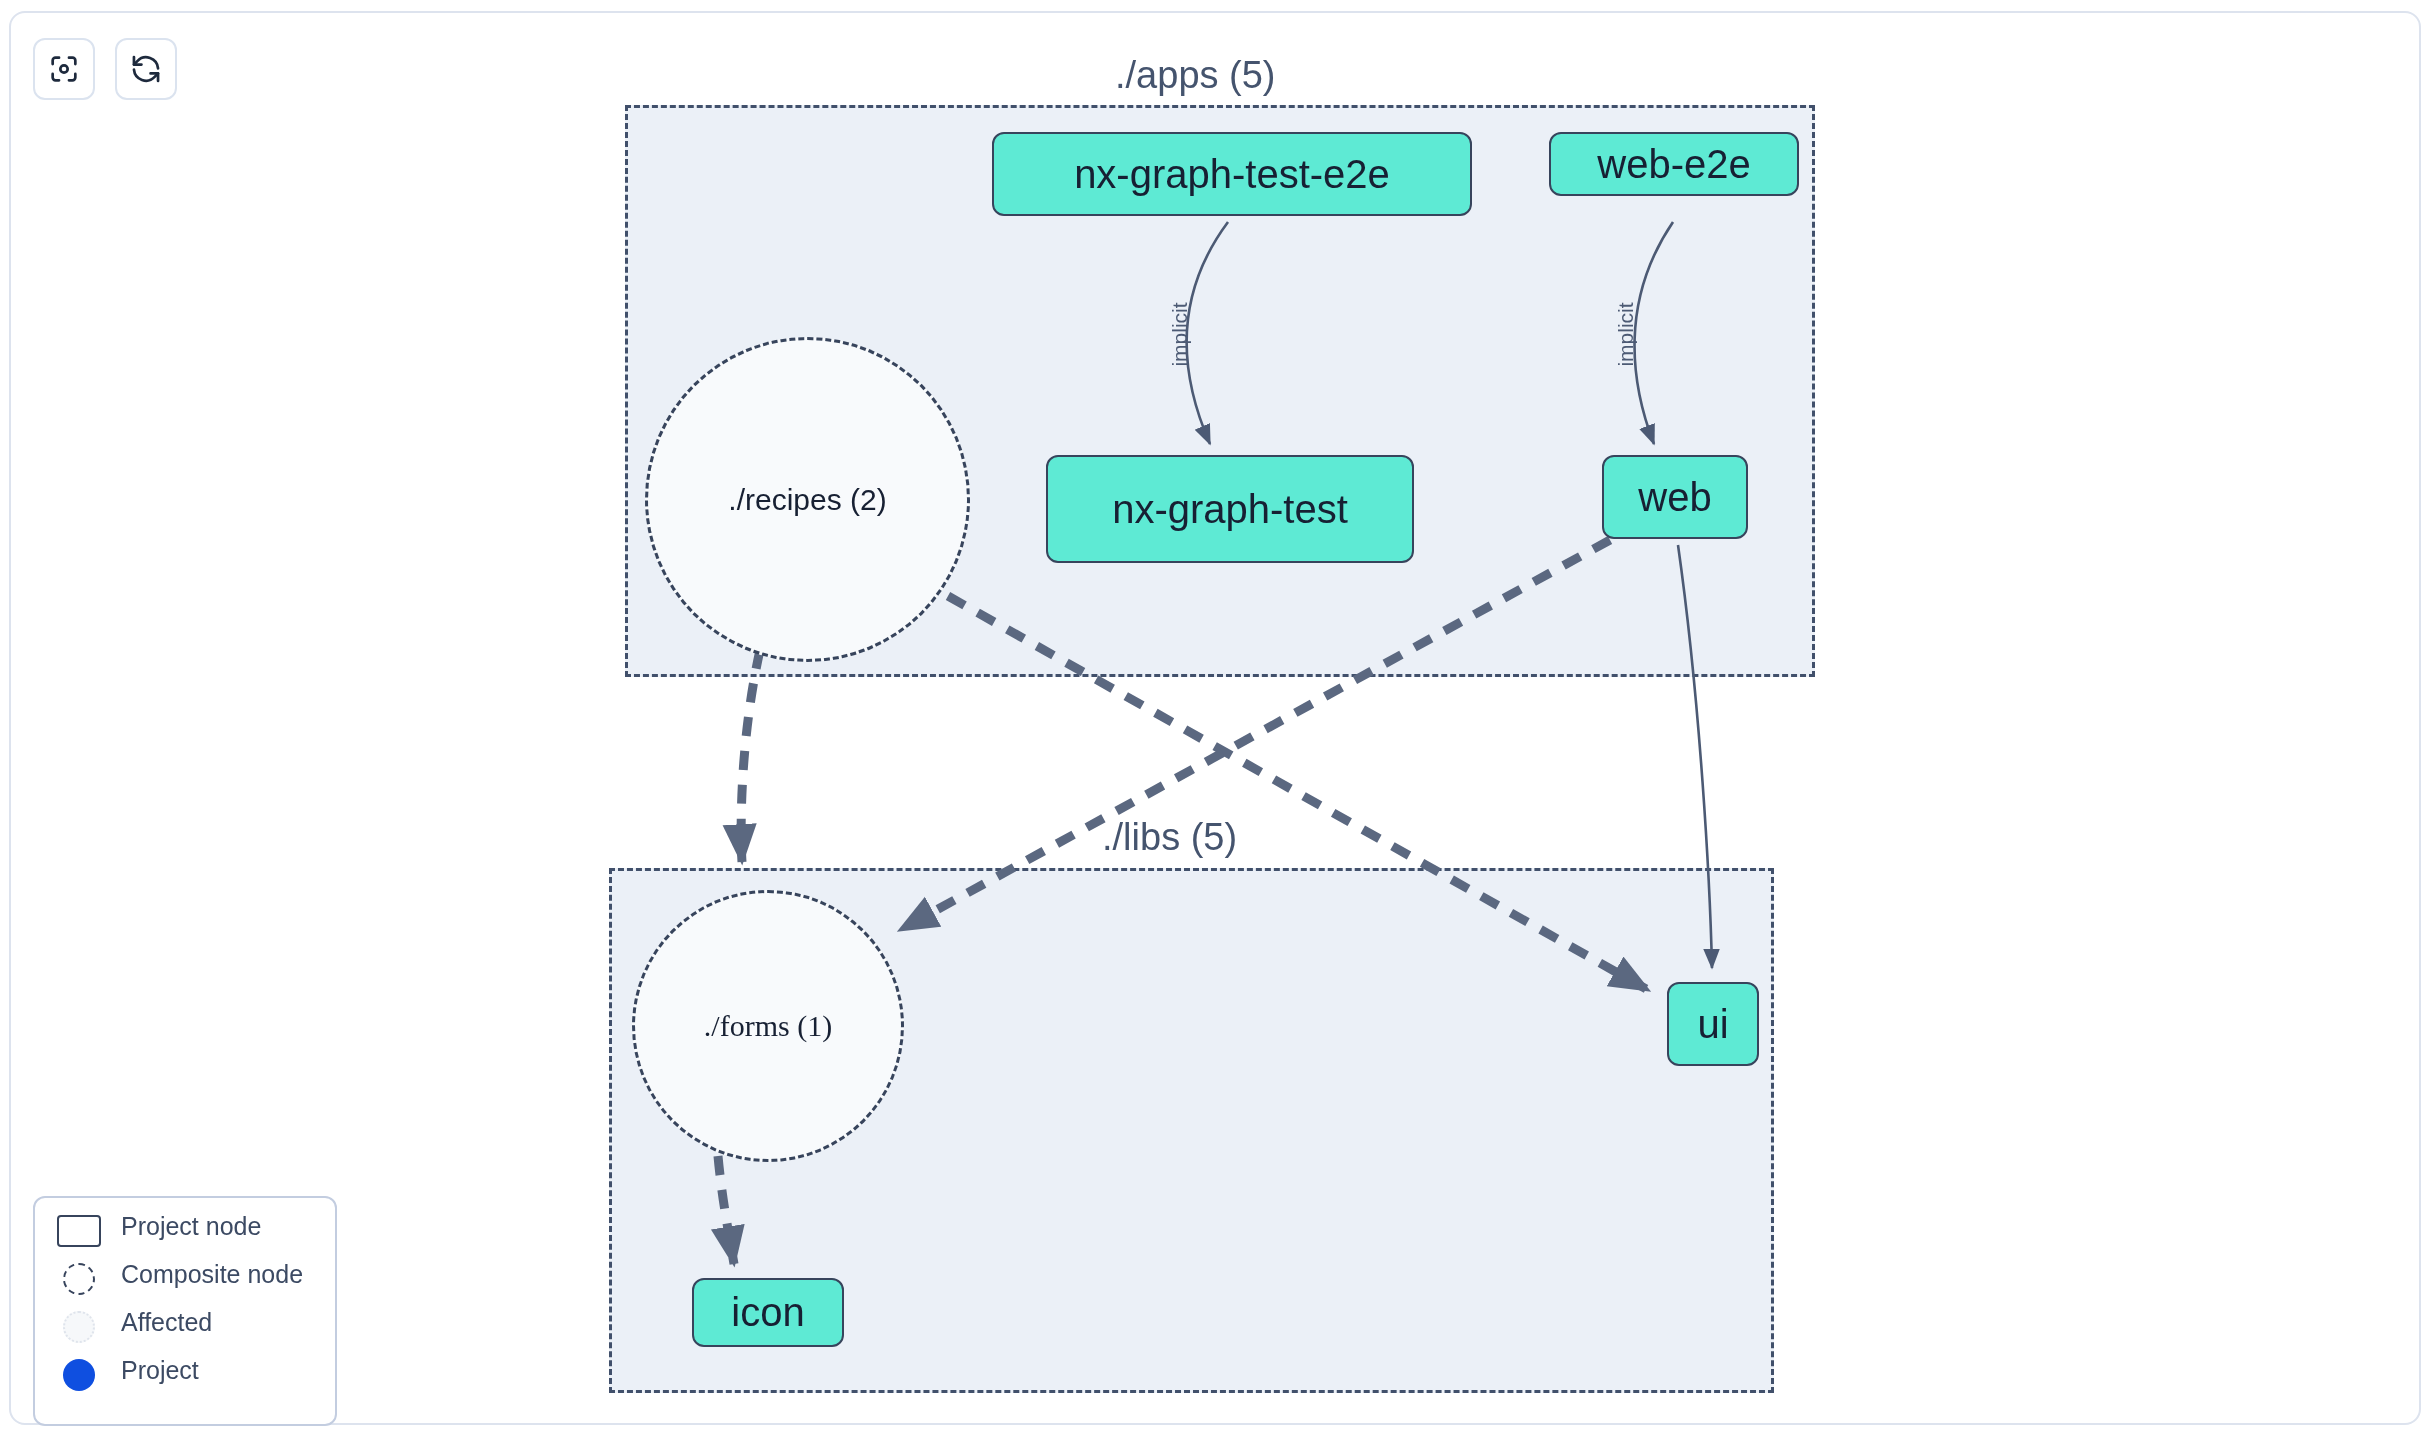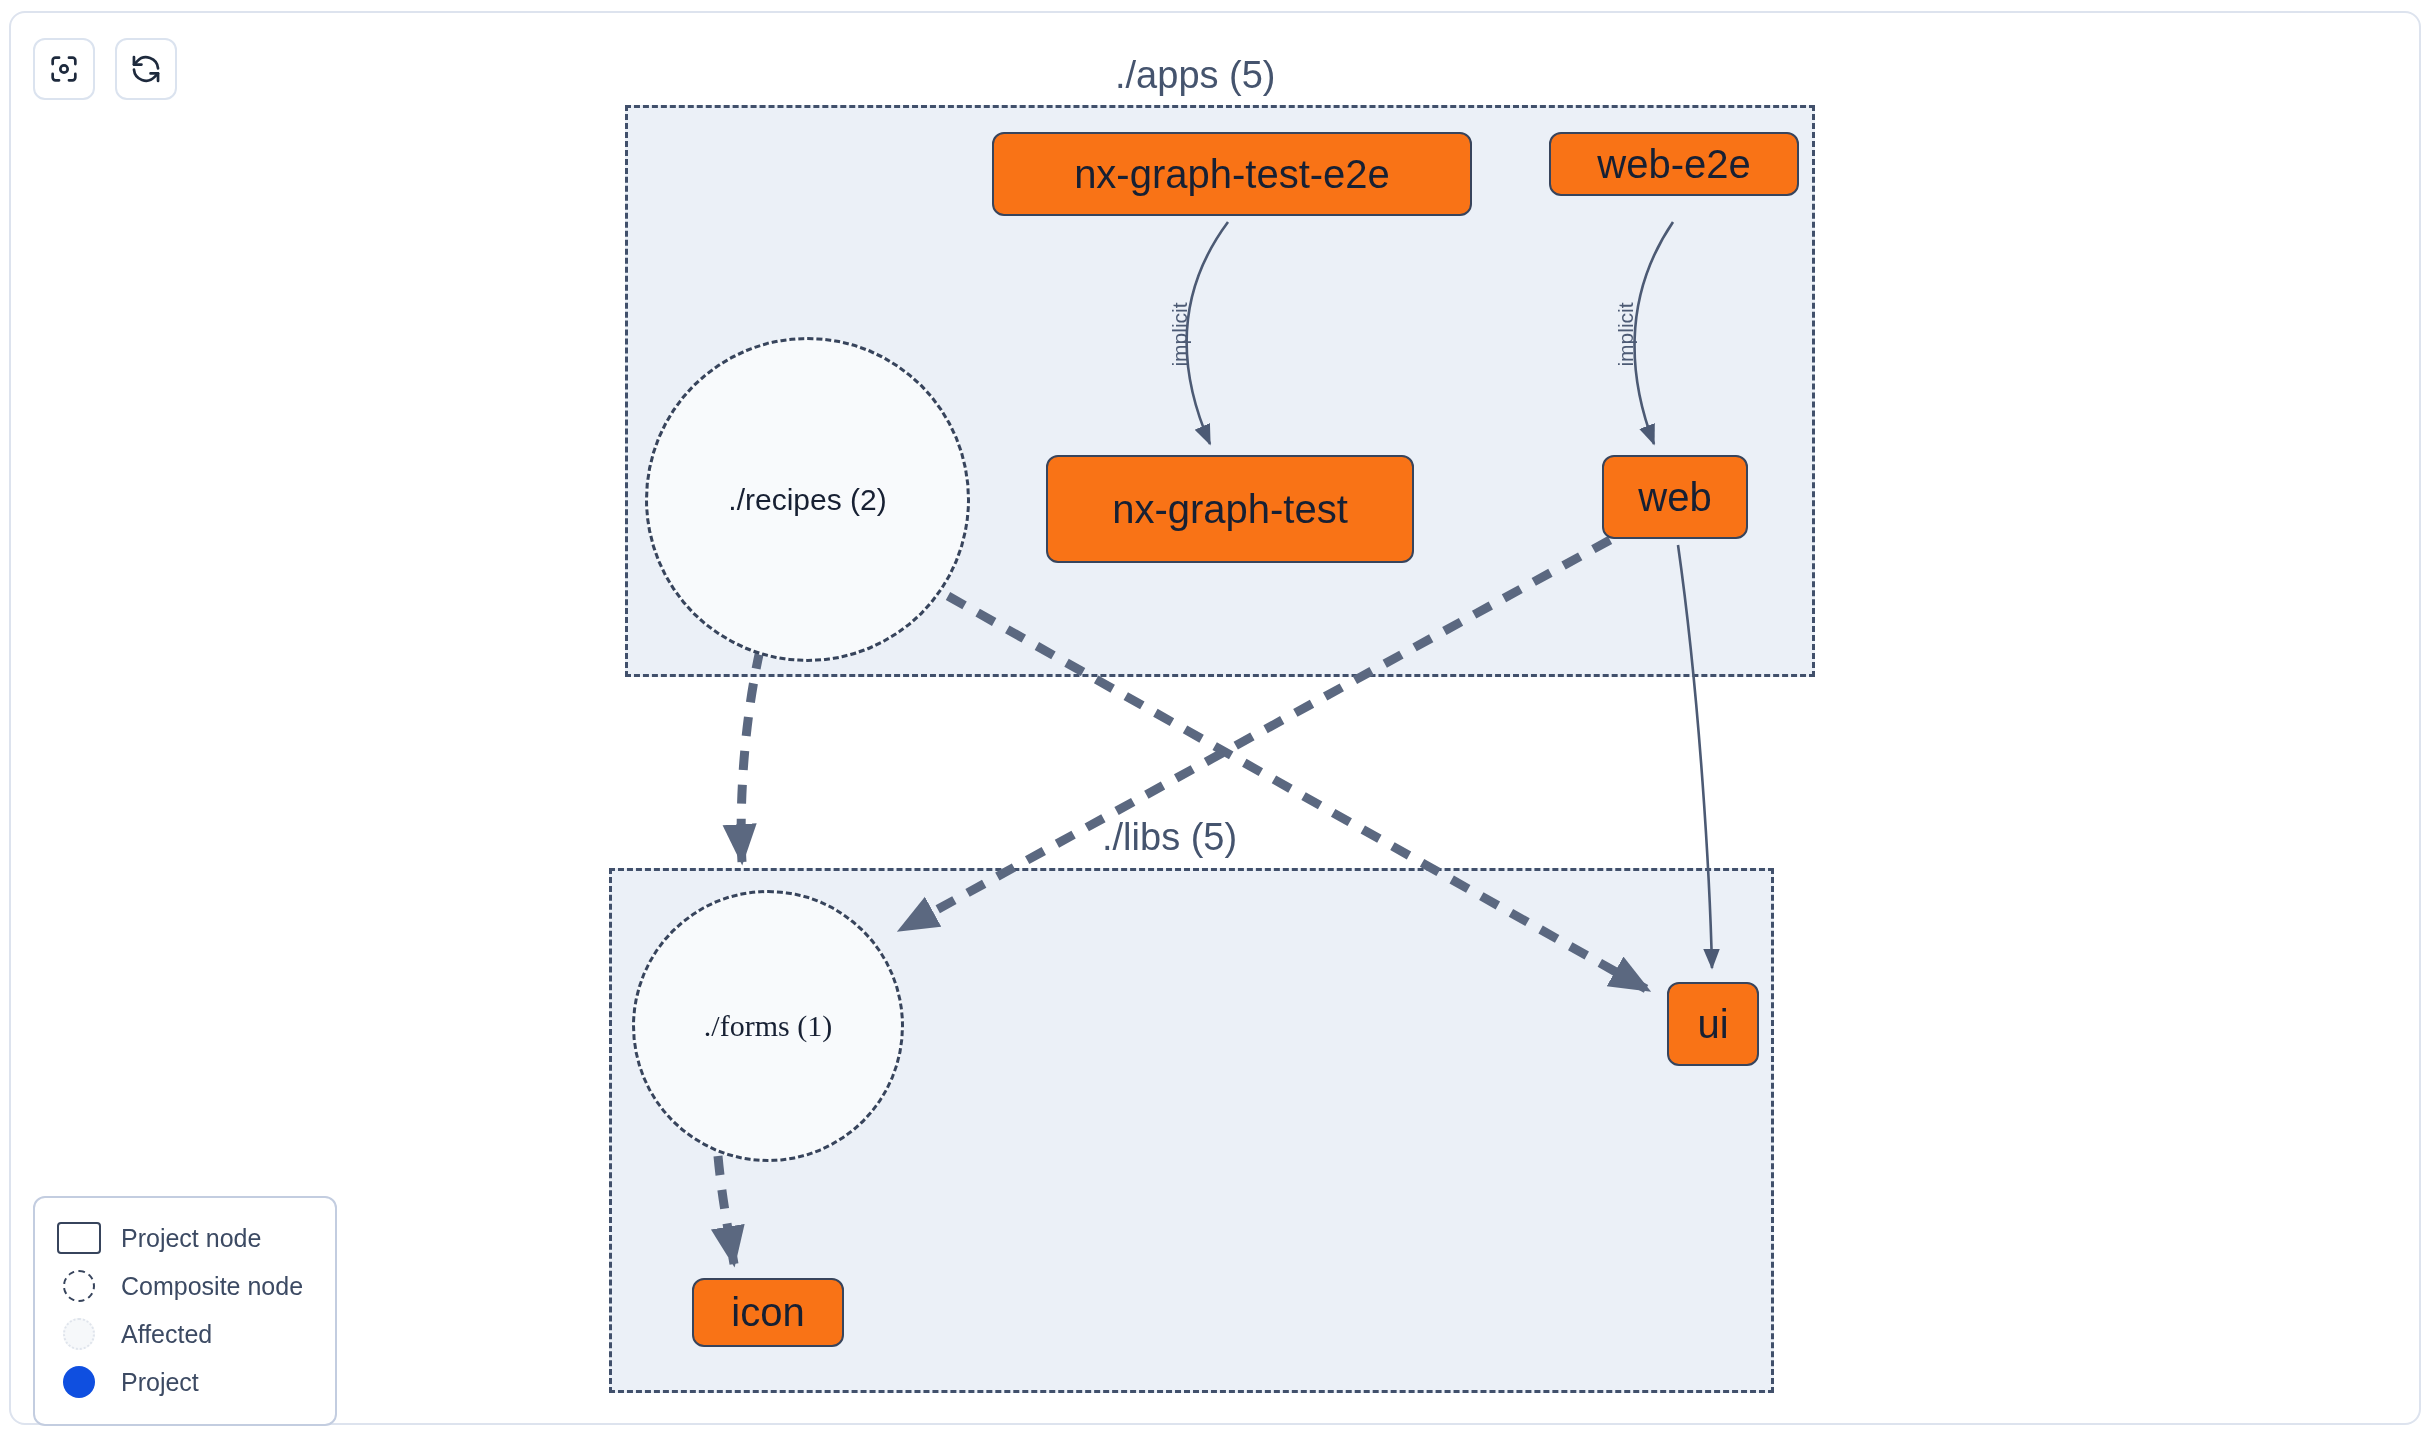--- a/index.html
+++ b/index.html
@@ -79,21 +79,21 @@
     z-index: 30;
     color: #45546e;
     font-size: 38px;
     line-height: 1;
     white-space: nowrap;
     background: transparent;
   }
   
   .node {
     position: absolute;
-    background: #f97316;
+    background: #5eead4;
     border: 2px solid #37445c;
     border-radius: 12px;
     display: flex;
     align-items: center;
     justify-content: center;
     color: #172033;
     font-size: 40px;
     box-sizing: border-box;
     z-index: 25;
     cursor: pointer;
@@ -134,21 +134,20 @@
     width: 304px;
     border: 2px solid #c3cde0;
     border-radius: 12px;
     background: #ffffff;
     padding: 16px 18px 18px 22px;
     box-sizing: border-box;
     z-index: 45;
   }
   .legend-row {
     display: flex;
-    align-items: center;
     height: 48px;
   }
   .legend-swatch {
     width: 44px;
     min-width: 44px;
     height: 34px;
     margin-right: 20px;
     display: flex;
     align-items: center;
     justify-content: center;

